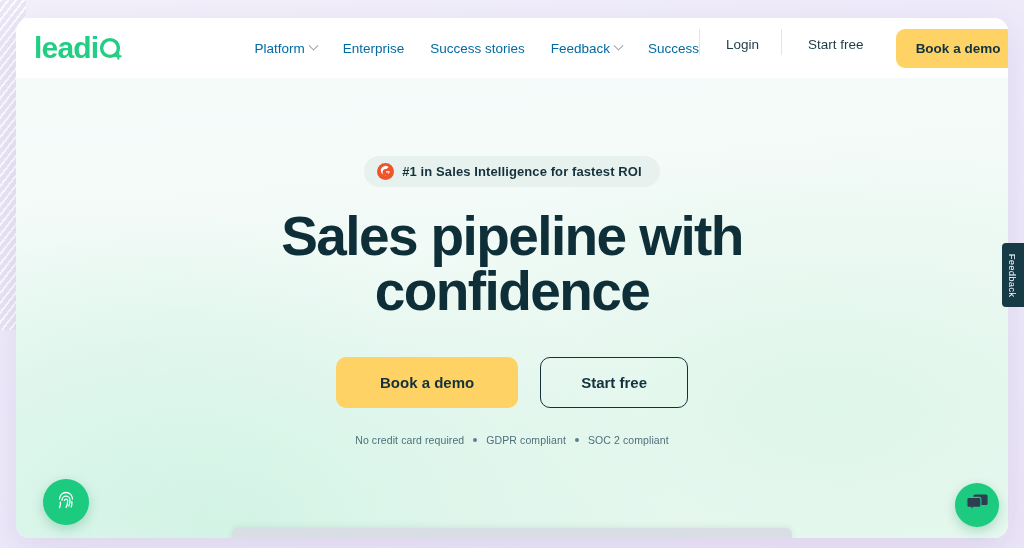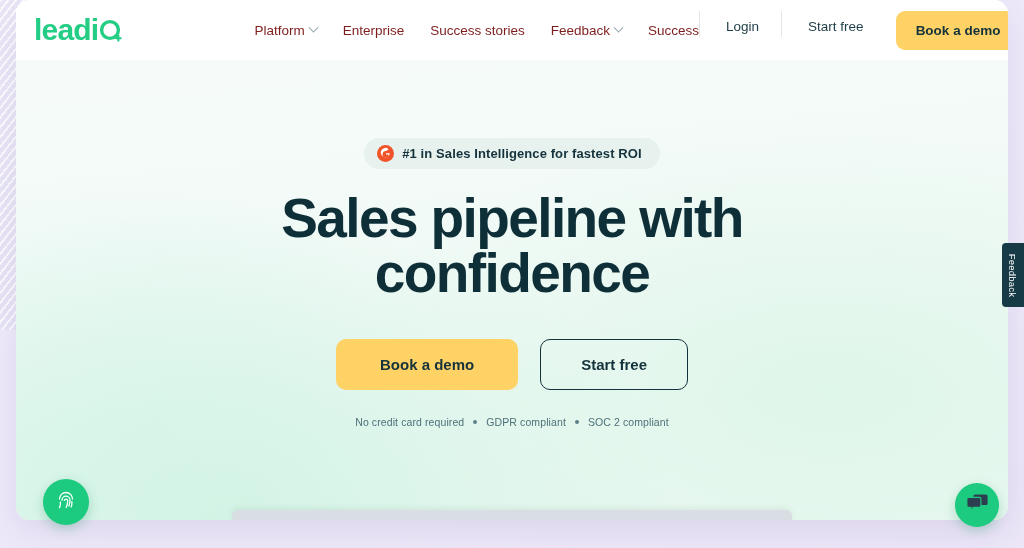--- a/index.html
+++ b/index.html
@@ -35,21 +35,21 @@
       rgba(224,219,241,0.55) 2px,
       rgba(224,219,241,0.55) 6px
     );
     opacity: 0.85;
   }
 
   
   .page-card {
     position: absolute;
     left: 16px;
-    top: 0;
+    top: 18px;
     width: 992px;
     height: 520px;
     border-radius: 14px;
     overflow: hidden;
     background: #ffffff;
     box-shadow: 0 10px 34px rgba(70, 50, 120, 0.10);
   }
 
   
   .navbar {
@@ -82,21 +82,21 @@
     display: flex;
     align-items: center;
     gap: 26px;
     margin-left: 100px;
   }
   .nav-link {
     display: flex;
     align-items: center;
     gap: 5px;
     font-size: 13.5px;
-    color: #7f1d1d;
+    color: #0369a1;
     font-weight: 400;
     cursor: pointer;
     white-space: nowrap;
   }
   .chev {
     display: inline-block;
     width: 7px; height: 7px;
     border-right: 1.4px solid #8fa4ab;
     border-bottom: 1.4px solid #8fa4ab;
     transform: rotate(45deg) translate(-2px,-2px);

